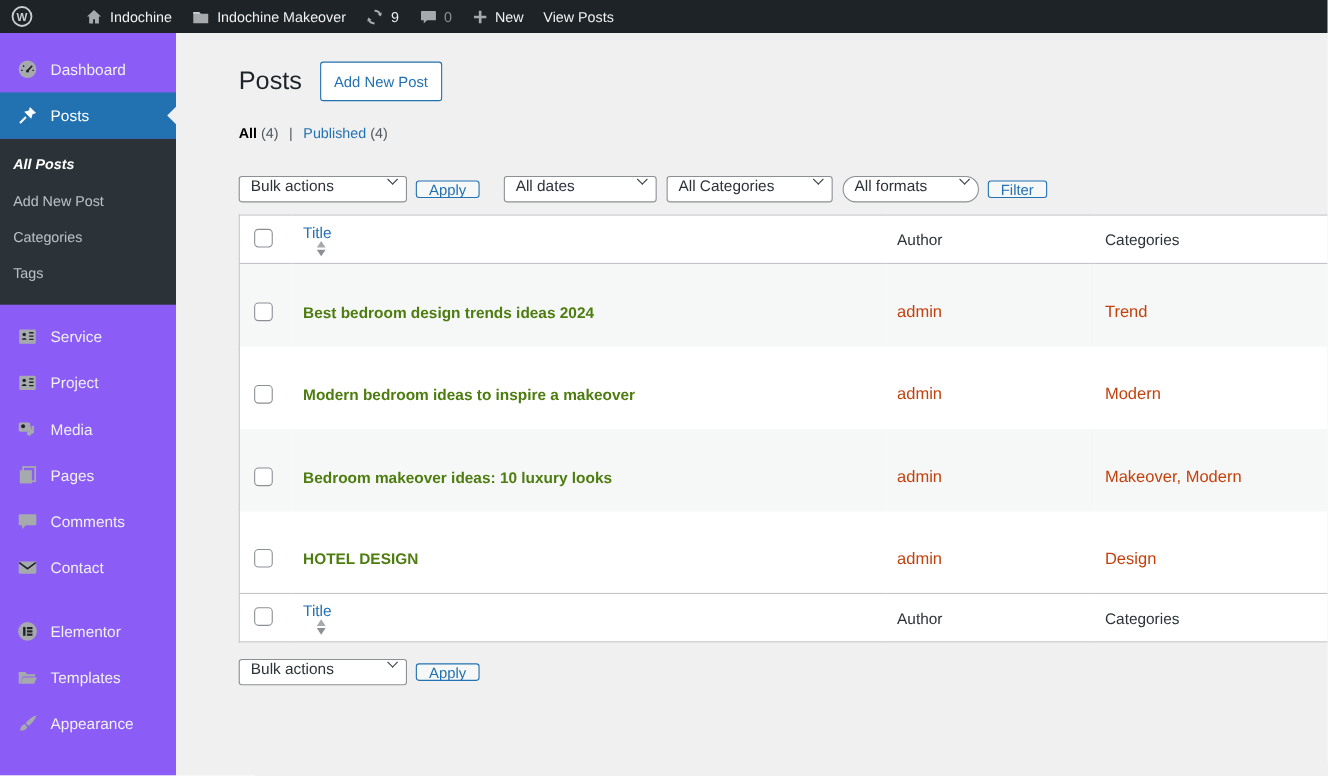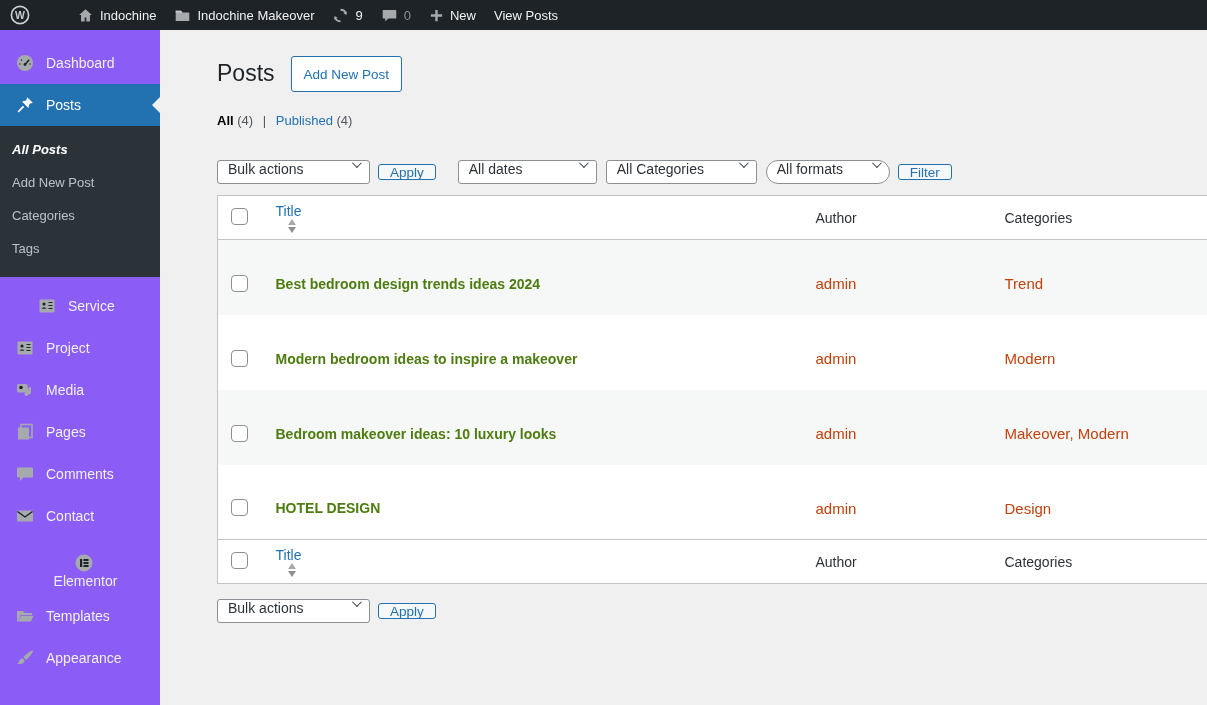--- a/index.html
+++ b/index.html
@@ -36,22 +36,22 @@
   .menu-item.active { background:#2271b1; color:#fff; }
   .menu-item.active::after {
     content:""; position:absolute; right:0; top:50%; margin-top:-8px;
     border:8px solid transparent; border-right-color:#f0f0f1;
   }
   .submenu { background:#2c3338; padding:7px 0 12px; }
   .submenu-item {
     padding:9px 12px; font-size:13px; color:rgba(240,246,252,.72); cursor:pointer;
   }
   .submenu-item.current { color:#fff; font-weight:bold;font-style:italic; }
-  .group-gap { margin-top:8px;margin-left:22px; }
-  .group-gap-lg { margin-top:16px;flex-direction:column; }
+  .group-gap { margin-top:8px; }
+  .group-gap-lg { margin-top:16px; }
 
   
   #content {
     position:absolute; left:197px; top:30px; right:0; bottom:0;
     overflow:hidden; padding-left:20px;
   }
   .page-header { display:flex; align-items:center; margin-top:26px; }
   h1.page-title { font-size:23px; font-weight:400; color:#1d2327; line-height:1.3; }
   .page-title-action {
     margin-left:16px; height:36px; padding:0 12px; display:inline-flex; align-items:center;

